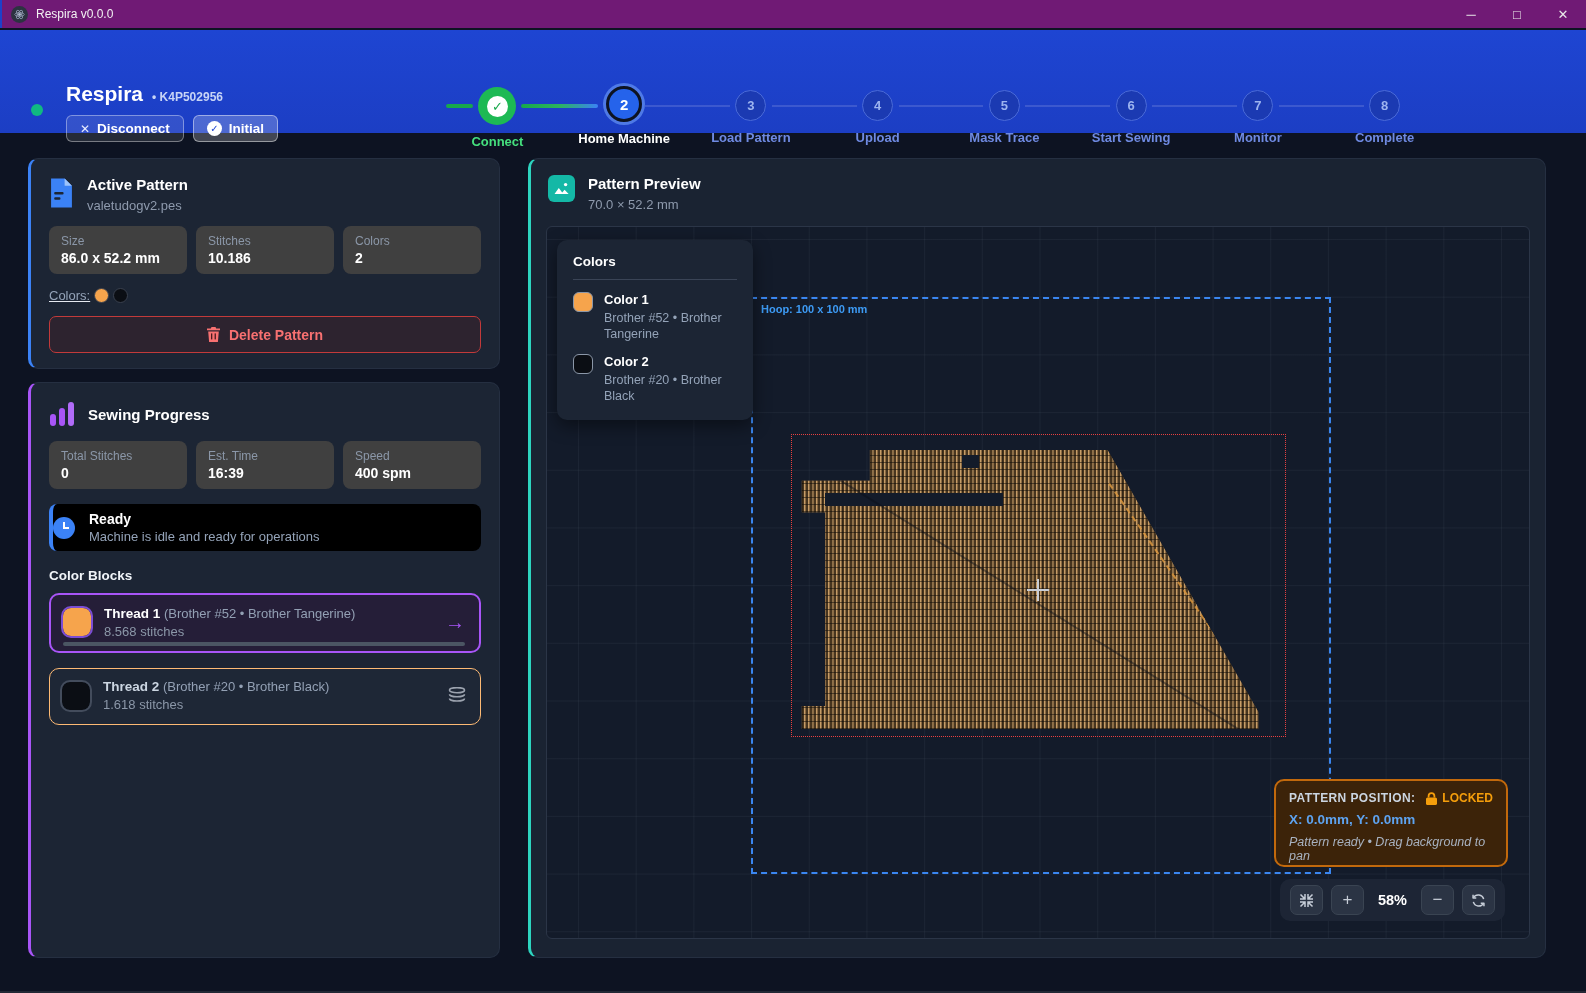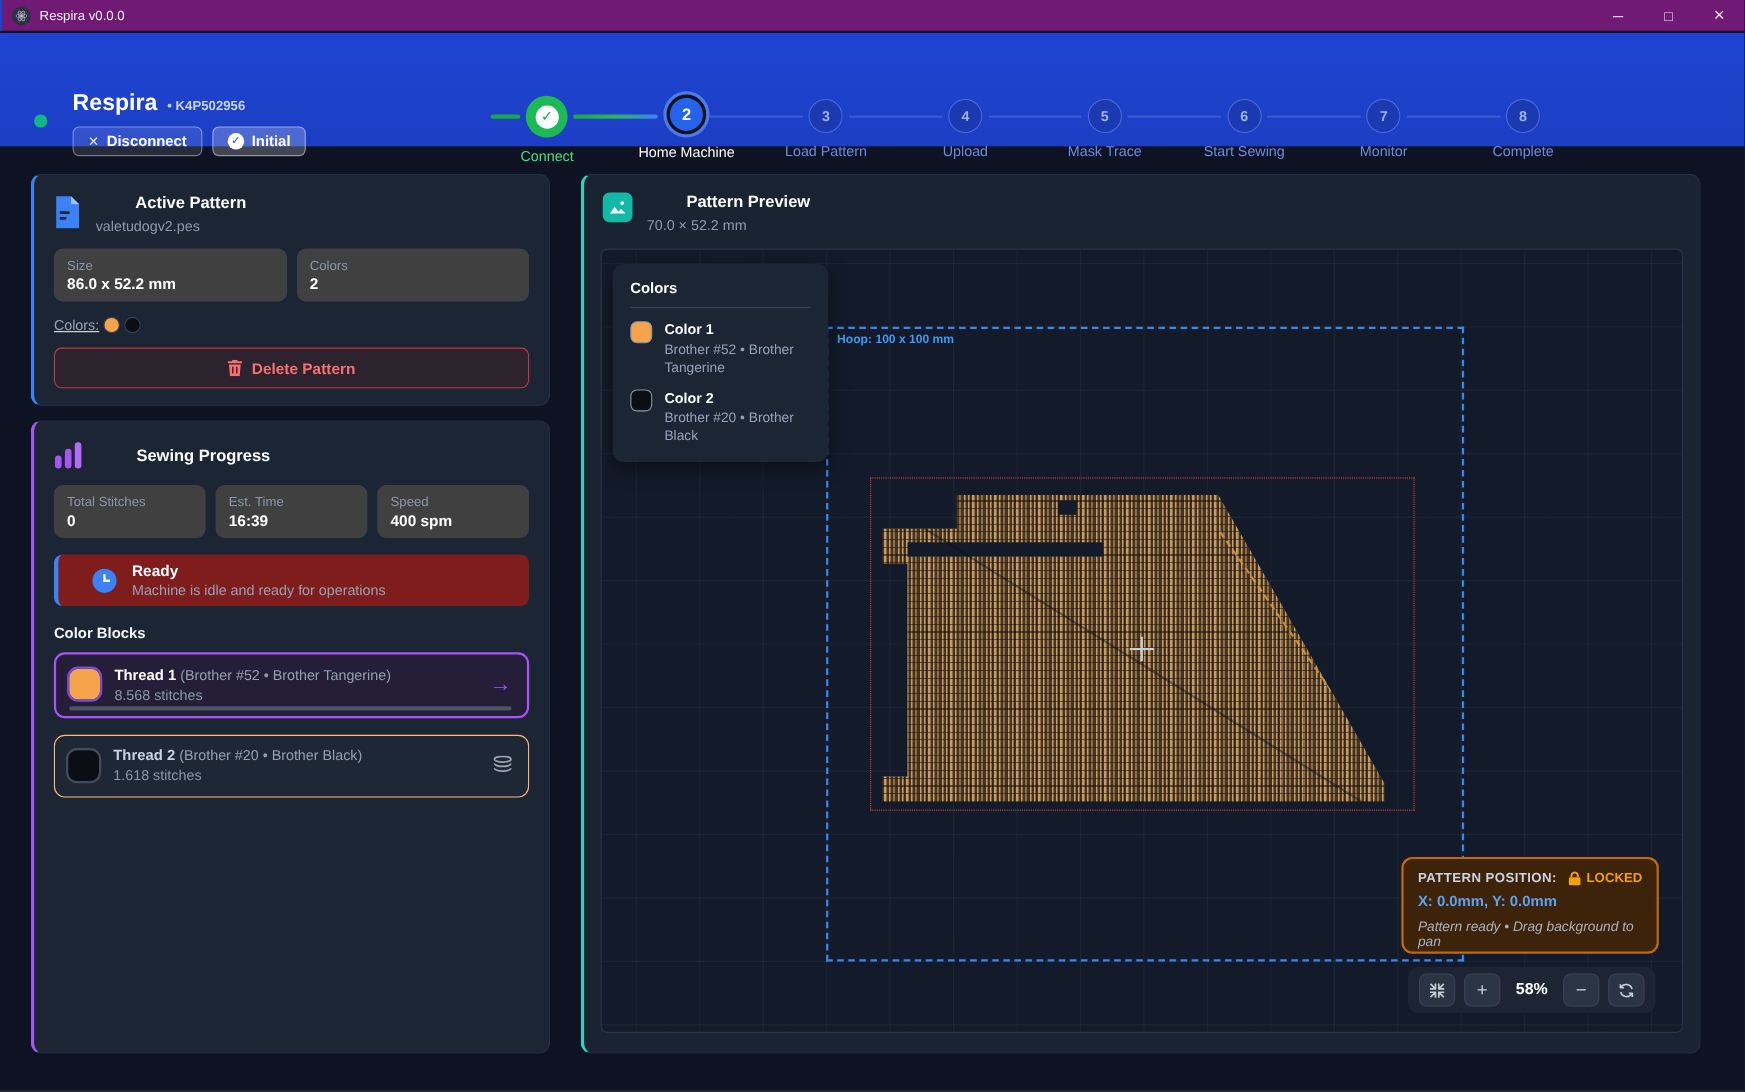--- a/index.html
+++ b/index.html
@@ -32,43 +32,43 @@
   .stepper{position:absolute;left:434px;top:57px;width:1014px;display:flex;}
   .step{flex:1;position:relative;display:flex;flex-direction:column;align-items:center;cursor:pointer;}
   .step::before{content:'';position:absolute;top:18px;left:calc(-50% + 21px);right:calc(50% + 21px);height:2px;background:#3c59cf;}
   .step--complete::before{left:12px;right:calc(50% + 24px);height:4px;top:17px;background:#17a84b;border-radius:2px;}
   .step--active::before{left:calc(-50% + 24px);right:calc(50% + 26px);height:4px;top:17px;background:linear-gradient(90deg,#17a84b,#2bb45e,#3b82f6);border-radius:2px;}
   .circ{width:31px;height:31px;border-radius:50%;display:flex;align-items:center;justify-content:center;font-weight:bold;z-index:1;}
   .step--complete .circ{width:38px;height:38px;background:#1db954;margin-top:0;}
   .step--complete .circ .inner{width:21px;height:21px;border-radius:50%;background:#fff;color:#17a84b;font-size:13px;display:flex;align-items:center;justify-content:center;}
   .step--active .circ{width:36px;height:36px;background:#2563eb;color:#fff;font-size:15px;border:3px solid #0c1322;box-shadow:0 0 0 3px rgba(120,170,255,.55);margin-top:-1px;}
   .step--pending .circ{background:#1b3ab2;border:1.5px solid #4a6ad8;color:#9db4ef;font-size:13px;margin-top:3px;}
-  .step-label{margin-top:9px;font-size:13px;font-weight:normal;}
+  .step-label{margin-top:9px;font-size:13px;font-weight:bold;}
   .step--complete .step-label{color:#45e07e;}
   .step--active .step-label{color:#ffffff;}
   .step--pending .step-label{color:#6f8ae2;}
   
   .card{position:absolute;background:#1c2534;border-radius:10px;border:1px solid #252f41;}
   .card-active{left:28px;top:158px;width:472px;height:211px;border-left:3px solid #3b82f6;}
   .card-progress{left:28px;top:382px;width:472px;height:576px;border-left:3px solid #a855f7;}
   .card-preview{left:528px;top:158px;width:1018px;height:800px;border-left:3px solid #2dd4bf;background:#1a2332;}
   .card-head{display:flex;gap:13px;padding:17px 18px 0 18px;}
-  .card-title{font-size:15px;font-weight:bold;color:#fff;margin-left:36px;}
+  .card-title{font-size:15px;font-weight:bold;color:#fff;}
   .card-sub{font-size:13px;color:#8e9aad;margin-top:5px;}
   .stats-row{display:flex;gap:9px;padding:0 18px;margin-top:13px;}
   .stat-box{flex:1;background:#404040;border-radius:8px;padding:8px 12px;}
   .stat-label{font-size:12px;color:#8b97a8;}
   .stat-value{font-size:14px;font-weight:bold;color:#fff;margin-top:2px;}
   
   .colors-row{display:flex;align-items:center;gap:4px;padding:0 18px;margin-top:14px;text-decoration:underline;}
   .colors-row .lbl{color:#94a3b8;font-size:13px;}
   .dot{width:15px;height:15px;border-radius:50%;border:1px solid #39404e;}
   .delete-btn{margin:13px 18px 0 18px;height:37px;border:1px solid #c23a3a;background:rgba(128,30,30,.18);border-radius:7px;display:flex;align-items:center;justify-content:center;gap:9px;color:#f87171;font-size:14px;font-weight:bold;cursor:pointer;}
   
-  .ready-box{margin:15px 18px 0 18px;background:#7f1d1d;border-left:4px solid #3b82f6;border-radius:8px;display:flex;align-items:center;gap:14px;padding:9px 31px;height:47px;}
+  .ready-box{margin:15px 18px 0 18px;background:#000000;border-left:4px solid #3b82f6;border-radius:8px;display:flex;align-items:center;gap:14px;padding:9px 0;height:47px;}
   .clock{width:22px;height:22px;border-radius:50%;background:#3b82f6;position:relative;flex:none;}
   .clock::before{content:'';position:absolute;left:10px;top:5px;width:2px;height:7px;background:#fff;}
   .clock::after{content:'';position:absolute;left:10px;top:10px;width:6px;height:2px;background:#fff;}
   .ready-title{font-size:14px;font-weight:bold;color:#fff;}
   .ready-desc{font-size:13px;color:#94a3b8;margin-top:2px;}
   .blocks-label{padding:0 18px;margin-top:17px;font-size:13.5px;font-weight:bold;color:#f1f5f9;}
   .thread{margin:10px 18px 0 18px;border-radius:10px;position:relative;padding:10px 14px 12px 12px;display:flex;align-items:center;gap:13px;cursor:pointer;}
   .thread--active{border:2px solid #a855f7;background:#251e38;height:60px;}
   .thread--idle{border:1px solid #fdba74;background:#1e2736;height:57px;margin-top:15px;}
   .swatch{width:28px;height:28px;border-radius:8px;flex:none;}
@@ -212,20 +212,24 @@
       <div class="card-title">Active Pattern</div>
       <div class="card-sub">valetudogv2.pes</div>
     </div>
   </div>
   <div class="stats-row">
     <div class="stat-box">
       <div class="stat-label">Size</div>
       <div class="stat-value">86.0 x 52.2 mm</div>
     </div>
     <div class="stat-box">
+      <div class="stat-label">Stitches</div>
+      <div class="stat-value">10.186</div>
+    </div>
+    <div class="stat-box">
       <div class="stat-label">Colors</div>
       <div class="stat-value">2</div>
     </div>
   </div>
   <div class="colors-row">
     <span class="lbl">Colors:</span>
     <span class="dot" style="background-color: rgb(246, 164, 76);"></span>
     <span class="dot" style="background-color: rgb(11, 14, 20);"></span>
   </div>
   <div class="delete-btn">

